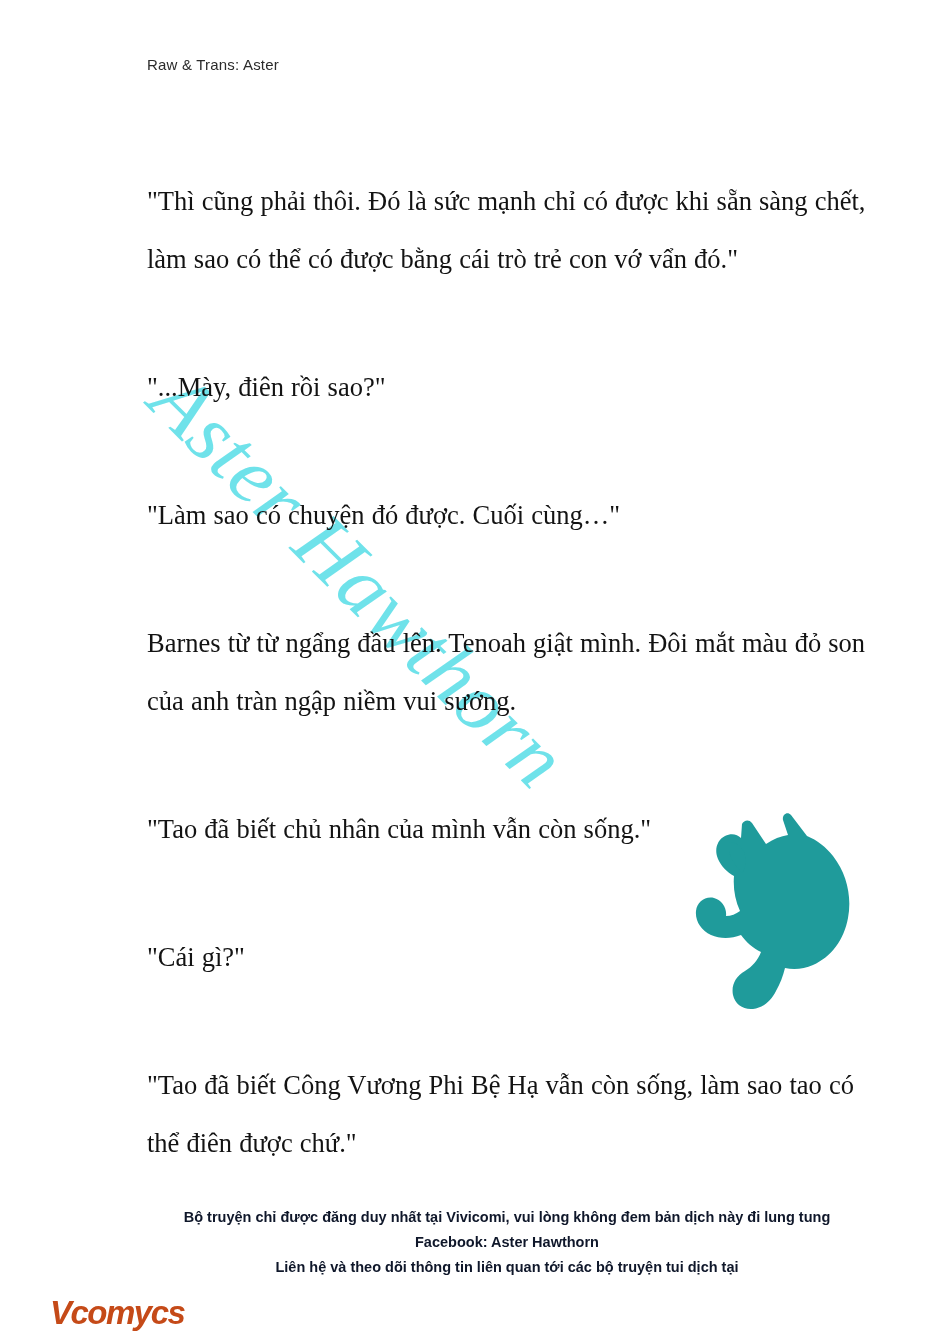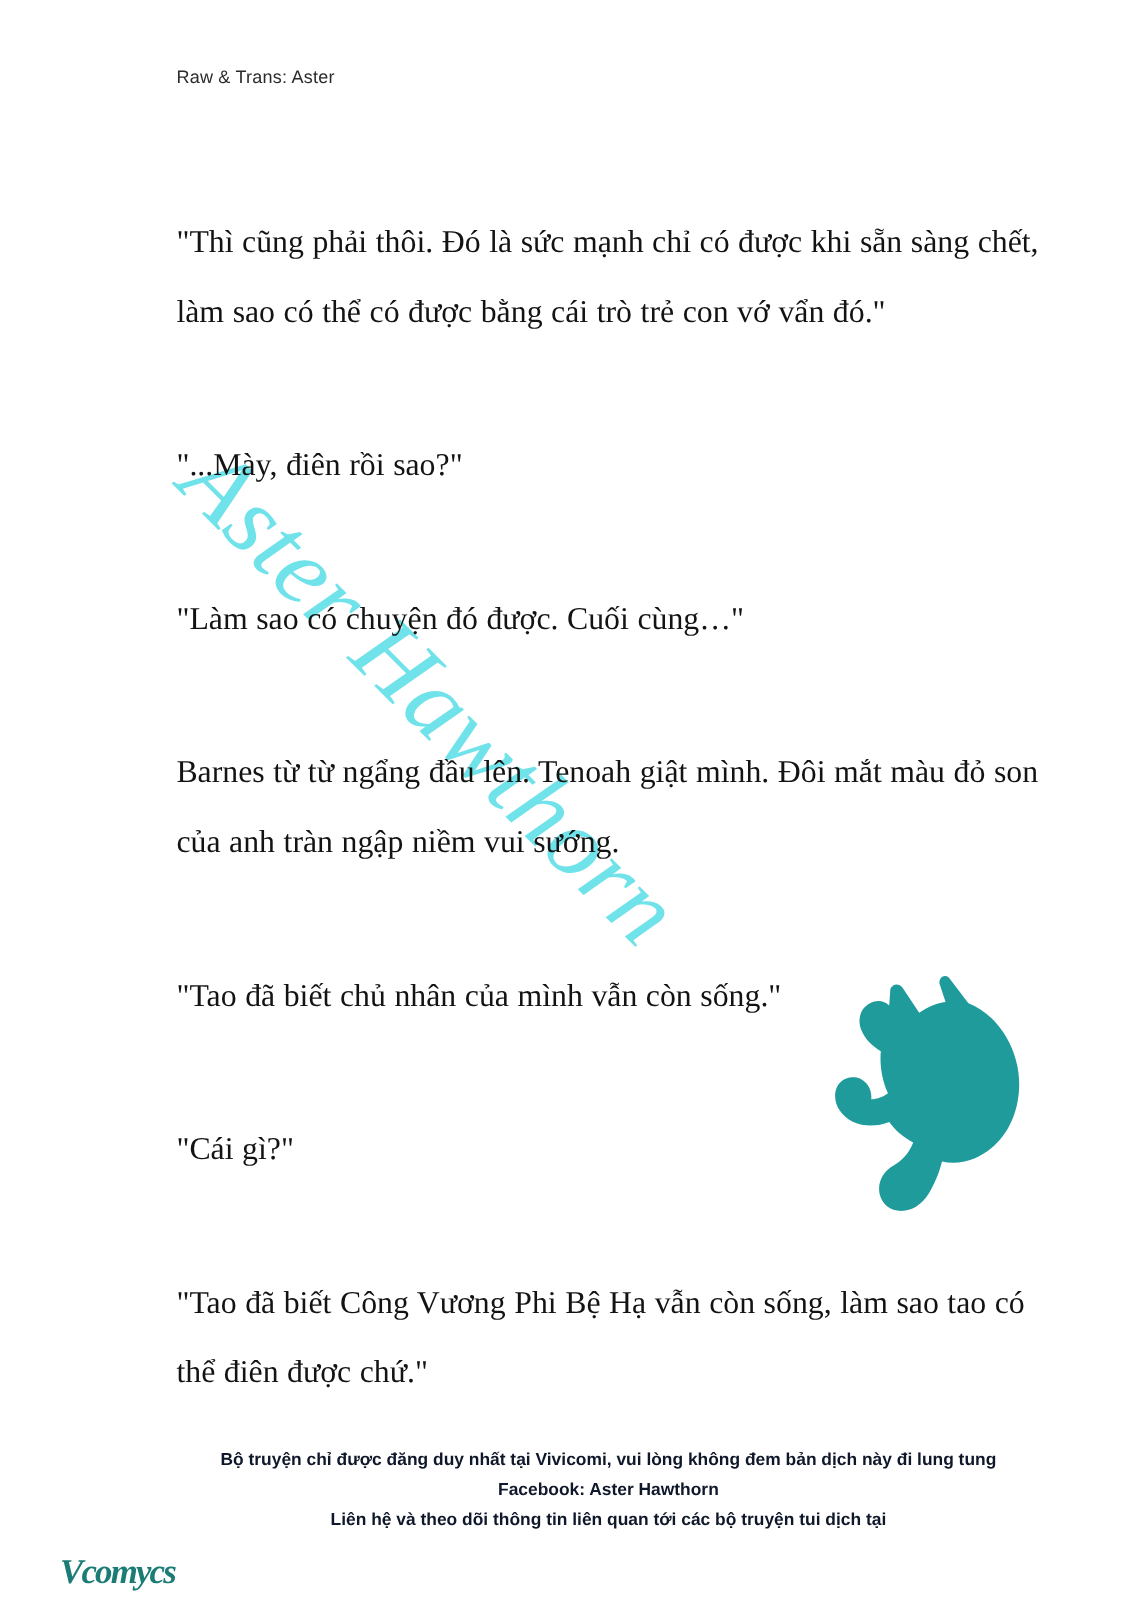--- a/index.html
+++ b/index.html
@@ -99,26 +99,26 @@
     position: absolute;
     left: 18px;
     top: 1294px;
     width: 135px;
     height: 45px;
   }
   .site-logo-text {
     position: absolute;
     left: 0;
     top: 0;
-    font-family: Liberation Serif, serif;
+    font-family: Liberation Sans, sans-serif;
     font-weight: bold;
     font-style: italic;
-    font-size: 29px;
+    font-size: 33px;
     letter-spacing: -1.5px;
-    color: #0f766e;
+    color: #c2410c;
     opacity: 0.95;
     white-space: nowrap;
   }
 </style>
 </head>
 <body>
 
 <div class="page">
 
   <div class="header-credit">Raw &amp; Trans: Aster</div>

